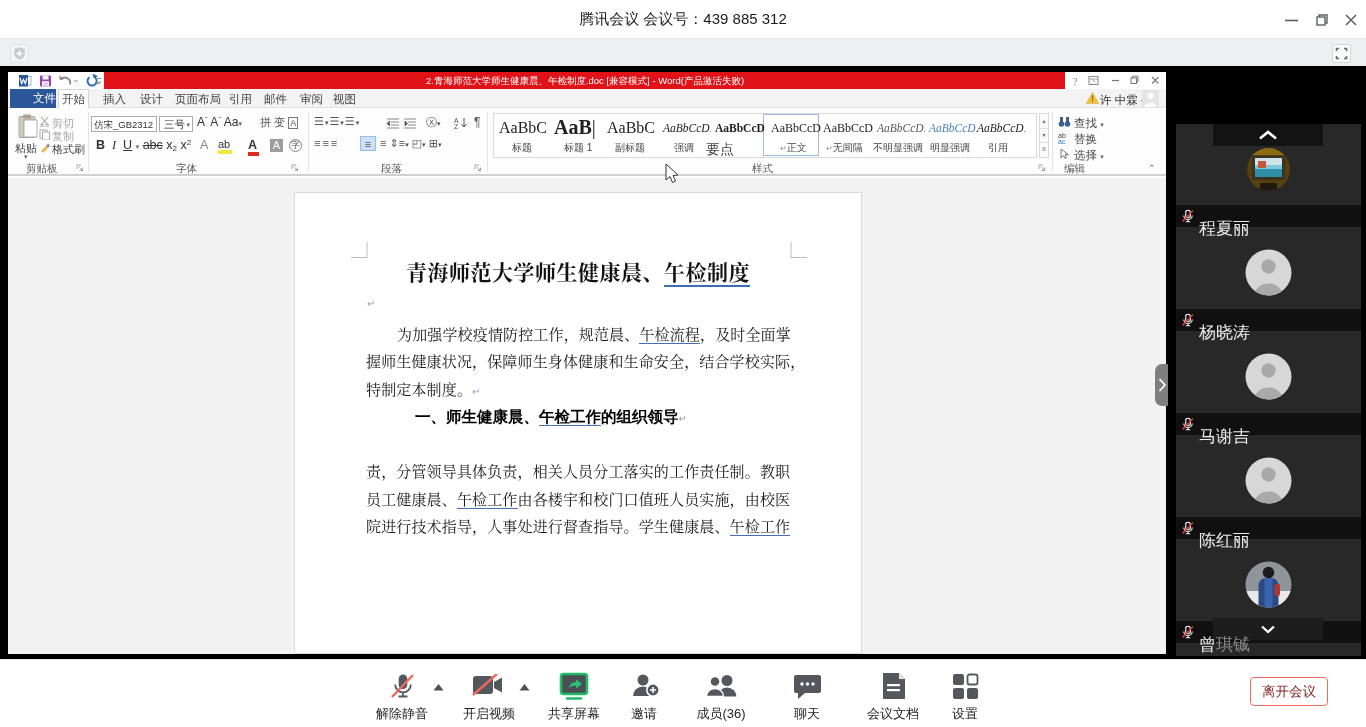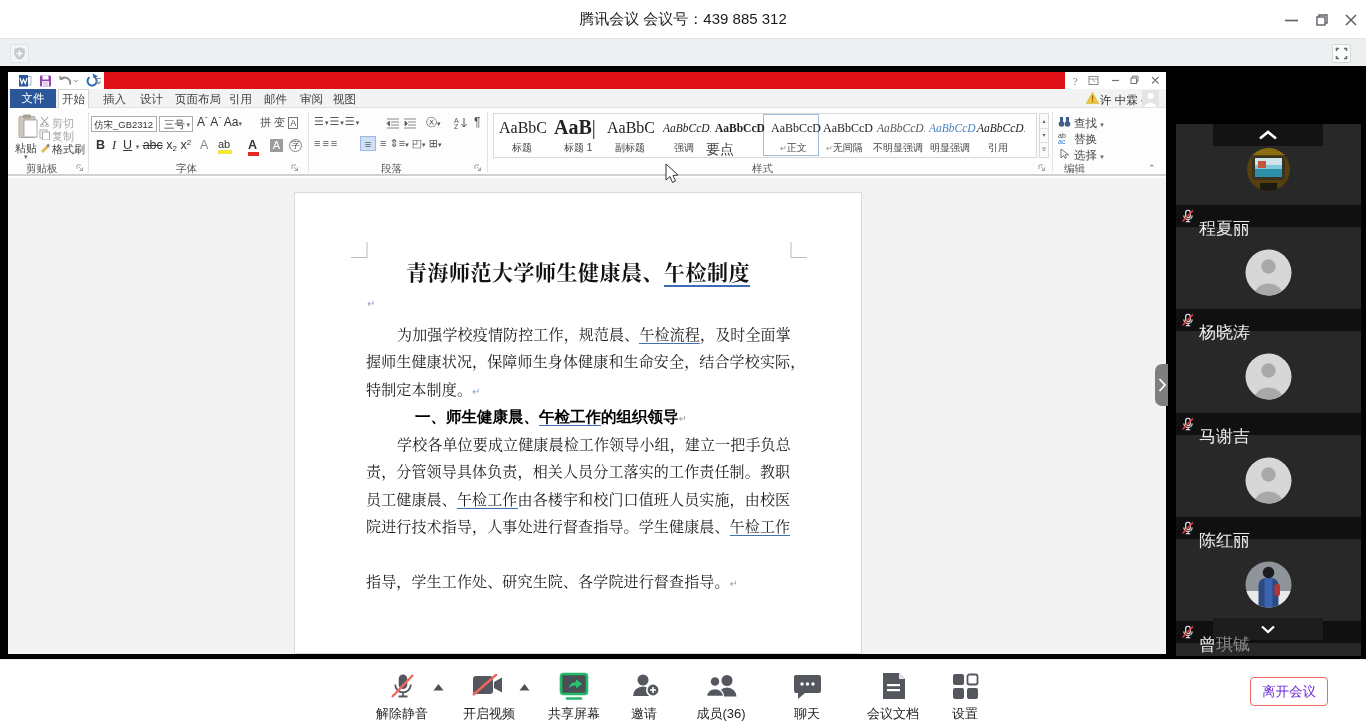--- a/index.html
+++ b/index.html
@@ -38,20 +38,21 @@
       </svg>
   </div>
 </div>
 
 <div class="abs" style="left:0;top:66px;width:1366px;height:593px;background:#000"></div>
 
 <div id="word" class="abs" style="left:8px;top:72px;width:1158px;height:582px;background:#fff">
 
   <div class="abs" style="left:0;top:0;width:1158px;height:17px;background:#fff"></div>
   <div class="abs" style="left:96px;top:0;width:961px;height:17px;background:#e01117"></div>
+  <div class="abs nw" style="left:297px;top:3px;width:560px;text-align:center;font-size:9.5px;color:#fff">2.青海师范大学师生健康晨、午检制度.doc [兼容模式] -  Word(产品激活失败)</div>
 
   <svg class="abs" style="left:0;top:0" width="104" height="17" viewBox="0 0 104 17">
     <rect x="16" y="4.5" width="7" height="8.5" fill="#fff" stroke="#7a97c1" stroke-width="0.7"></rect>
     <rect x="11" y="3" width="9" height="11.5" fill="#2b579a"></rect>
     <path d="M12 6 l1.7 5.5 l1.8-4 l1.8 4 l1.7-5.5" stroke="#fff" stroke-width="1.2" fill="none"></path>
     <rect x="32" y="3.5" width="11" height="11" rx="1" fill="#9641b5"></rect>
     <rect x="34.5" y="3.5" width="6" height="4" fill="#fff"></rect>
     <rect x="34" y="9.2" width="7" height="5.3" fill="#fff"></rect>
     <rect x="34.8" y="10" width="5.4" height="4.5" fill="#9641b5" opacity="0.25"></rect>
     <path d="M62 12.5 a5.5 5.5 0 0 0 -9.5 -5" stroke="#8f8f8f" stroke-width="2" fill="none"></path>
@@ -66,21 +67,21 @@
     <text x="10" y="12.5" font-size="10" fill="#777" font-family="Liberation Serif">?</text>
     <rect x="26" y="4.5" width="9" height="8" fill="none" stroke="#8a8a8a" stroke-width="1"></rect>
       <path d="M26 7 h9 M29 7 l3 3" stroke="#8a8a8a" stroke-width="0.8"></path>
     <line x1="49" y1="8.5" x2="56" y2="8.5" stroke="#767676" stroke-width="1.2"></line>
     <rect x="68" y="6" width="5.5" height="5.5" fill="none" stroke="#767676" stroke-width="1"></rect>
       <path d="M69.5 6 v-1.8 h5.5 v5.5 h-1.8" fill="none" stroke="#767676" stroke-width="1"></path>
     <path d="M89 5 l6.5 6.5 M95.5 5 l-6.5 6.5" stroke="#767676" stroke-width="1.1"></path>
   </svg>
 
   <div class="abs" style="left:0;top:17px;width:1158px;height:19px;background:#f3f3f3;border-bottom:1px solid #e2e2e2"></div>
-  <div class="abs" style="left:2px;top:17px;width:46px;height:19px;background:#2b579a;color:#fff;font-size:11.5px;text-align:center;line-height:19px">文件</div>
+  <div class="abs" style="left:2px;top:17px;width:46px;height:19px;background:#2b579a;color:#fff;font-size:11.5px;text-align:right;line-height:19px">文件</div>
   <div class="abs" style="left:50px;top:17px;width:31px;height:19px;background:#fff;border:1px solid #d5d5d5;border-bottom:none;color:#3f3f3f;font-size:11.5px;text-align:center;line-height:19px">开始</div>
   <div class="abs nw" style="left:88px;top:20px;font-size:11.5px;color:#424242">
     <span class="abs" style="left:7px">插入</span>
       <span class="abs" style="left:44px">设计</span>
       <span class="abs" style="left:79px">页面布局</span>
       <span class="abs" style="left:133px">引用</span>
       <span class="abs" style="left:168px">邮件</span>
       <span class="abs" style="left:204px">审阅</span>
       <span class="abs" style="left:237px">视图</span>
   </div>
@@ -235,25 +236,23 @@
       </svg>
     <svg class="abs" style="left:780px;top:62px" width="30" height="20">
         <path d="M3 2 v16 M3 17.5 h16" stroke="#b9bcc0" stroke-width="1" fill="none"></path>
       </svg>
     <div class="abs nw" style="left:286px;top:78px;width:568px;text-align:center;font-family:'Liberation Serif','Noto Serif CJK SC',serif;font-weight:bold;font-size:21px;color:#111;letter-spacing:0.5px">青海师范大学师生健康晨、<span style="border-bottom:2px solid #3b6cb4">午检制度</span></div>
     <div class="abs nw" style="left:359px;top:120px;font-size:10px;color:#8ba3c7">↵</div>
     <div class="doc15 abs nw" style="left:389px;top:147px">为加强学校疫情防控工作，规范晨、<span class="ul">午检流程</span>，及时全面掌</div>
     <div class="doc15 abs nw" style="left:358px;top:174px">握师生健康状况，保障师生身体健康和生命安全，结合学校实际，</div>
     <div class="doc15 abs nw" style="left:358px;top:202px">特制定本制度。<span style="font-size:10px;color:#8ba3c7">↵</span></div>
     <div class="doch abs nw" style="left:407px;top:229px">一、师生健康晨、<span class="ul">午检工作</span>的组织领导<span style="font-size:10px;color:#999;font-weight:normal">↵</span></div>
-    <div class="doc15 abs nw" style="left:389px;top:257px">学校各单位要成立健康晨检工作领导小组，建立一把手负总</div>
     <div class="doc15 abs nw" style="left:358px;top:284px">责，分管领导具体负责，相关人员分工落实的工作责任制。教职</div>
     <div class="doc15 abs nw" style="left:358px;top:312px">员工健康晨、<span class="ul">午检工作</span>由各楼宇和校门口值班人员实施，由校医</div>
     <div class="doc15 abs nw" style="left:358px;top:339px">院进行技术指导，人事处进行督查指导。学生健康晨、<span class="ul">午检工作</span></div>
-    <div class="doc15 abs nw" style="left:358px;top:394px">指导，学生工作处、研究生院、各学院进行督查指导。<span style="font-size:10px;color:#8ba3c7">↵</span></div>
   </div>
 </div>
 
 <svg class="abs" style="left:662px;top:163px" width="20" height="24" viewBox="0 0 20 24">
     <path d="M4 1 L4 17 L8 13.5 L10.5 19.5 L13.5 18 L11 12.5 L16 12 Z" fill="#fff" stroke="#333" stroke-width="1"></path>
   </svg>
 <div id="sidebar" class="abs" style="left:1176px;top:124px;width:185px;height:532px;background:#282828;overflow:hidden">
 
   <div class="abs" style="left:37px;top:0;width:110px;height:22px;background:#131313">
     <svg class="abs" style="left:44px;top:5px" width="22" height="12">
@@ -459,14 +458,14 @@
   <div class="abs" style="left:965px;top:11px;width:0;height:0">
     <svg class="abs" style="left:-13px;top:2px" width="27" height="27" viewBox="0 0 27 27">
         <rect x="1" y="1" width="11" height="11" rx="2" fill="#54585e"></rect>
         <rect x="15.5" y="1.5" width="10" height="10" rx="2" fill="none" stroke="#54585e" stroke-width="1.8"></rect>
         <rect x="1" y="15" width="11" height="11" rx="2" fill="#54585e"></rect>
         <rect x="15" y="15" width="11" height="11" rx="2" fill="#54585e"></rect>
       </svg>
     <div class="bb-label">设置</div>
   </div>
 
-  <div class="abs" style="left:1250px;top:17px;width:78px;height:29px;border:1px solid #f06a63;border-radius:4px;color:#6d28d9;font-size:13.5px;text-align:center;line-height:27px">离开会议</div>
+  <div class="abs" style="left:1250px;top:17px;width:78px;height:29px;border:1px solid #f06a63;border-radius:4px;color:#7f1d1d;font-size:13.5px;text-align:center;line-height:27px">离开会议</div>
 </div>
 
 </body></html>

